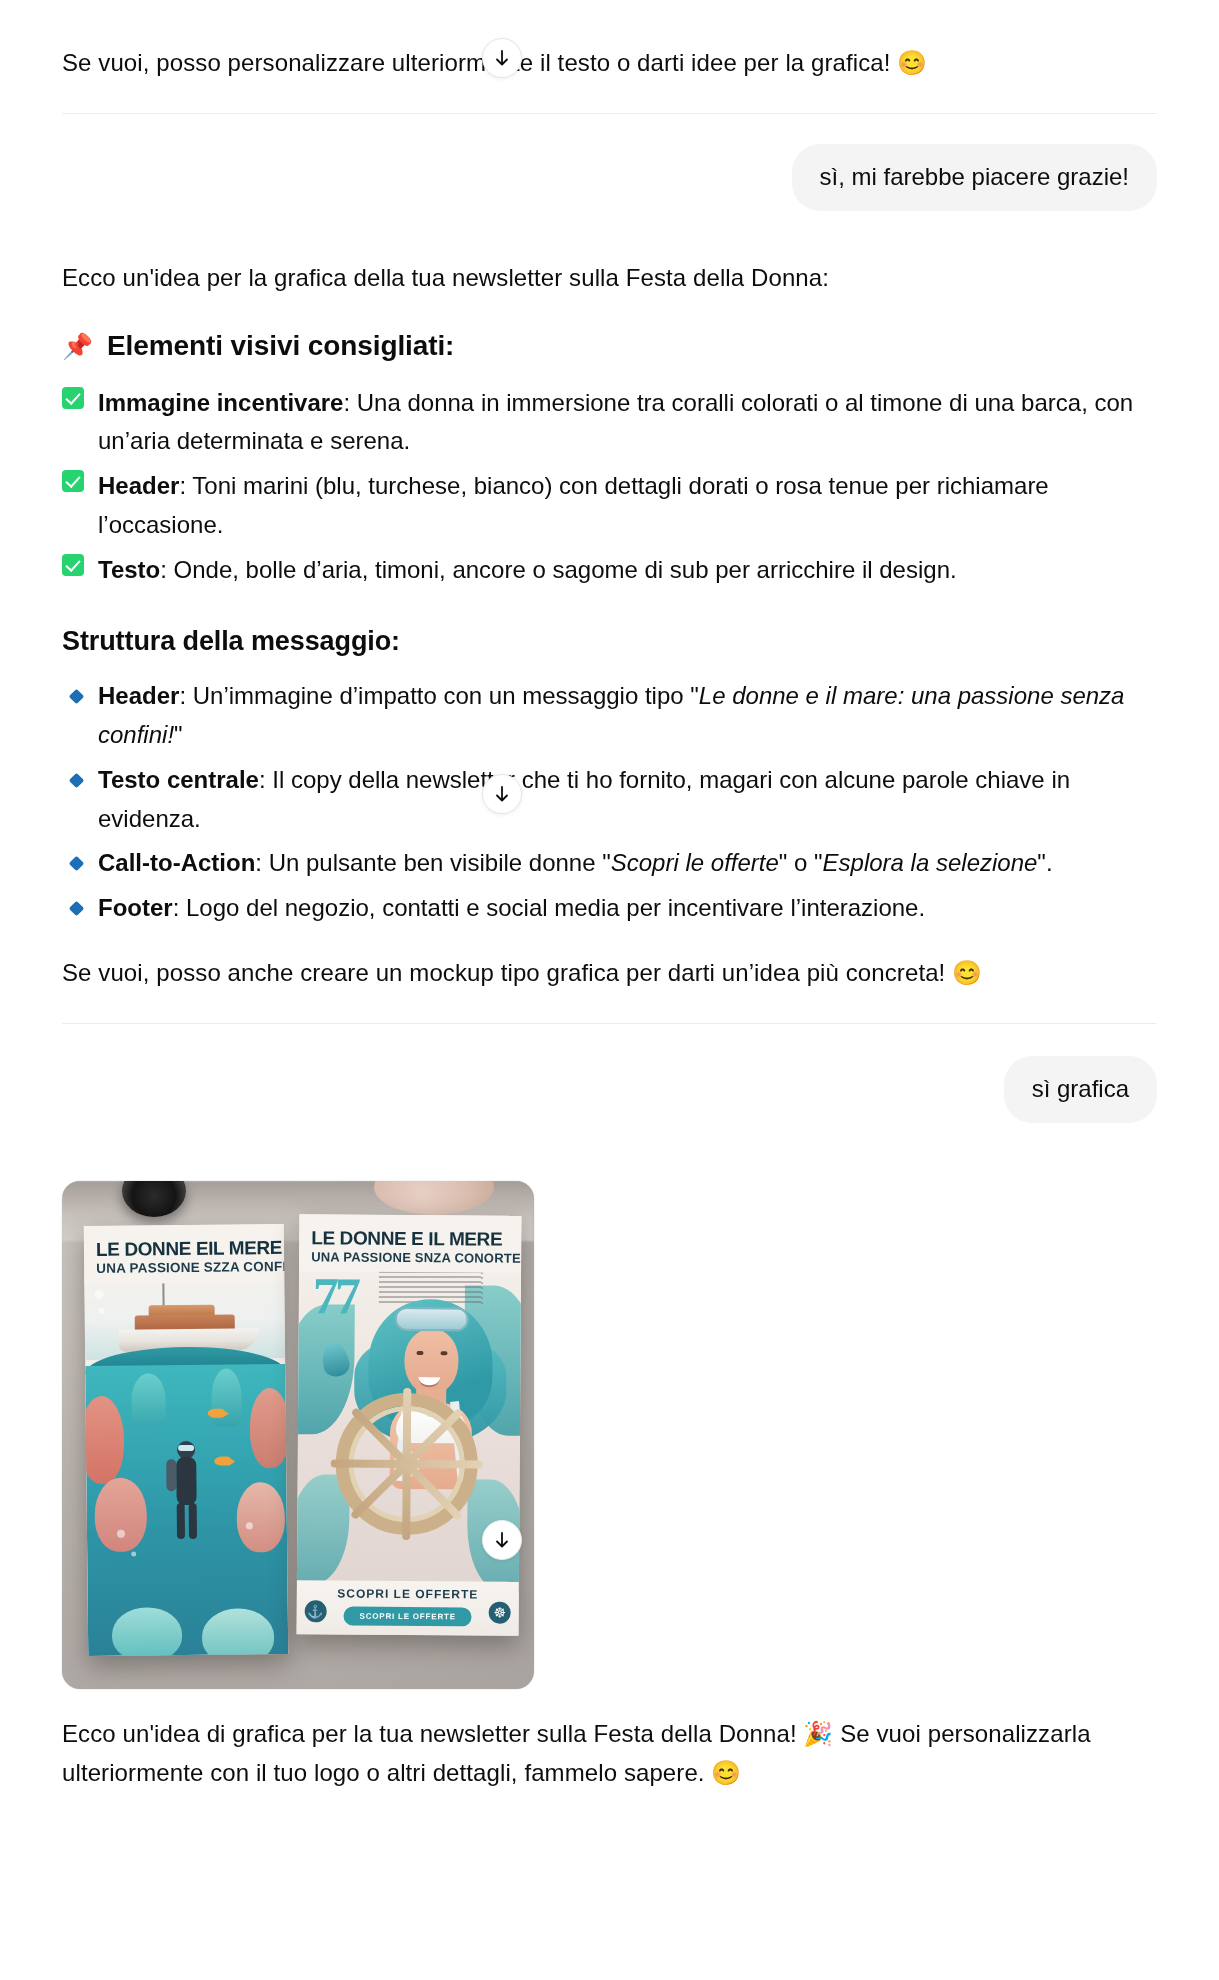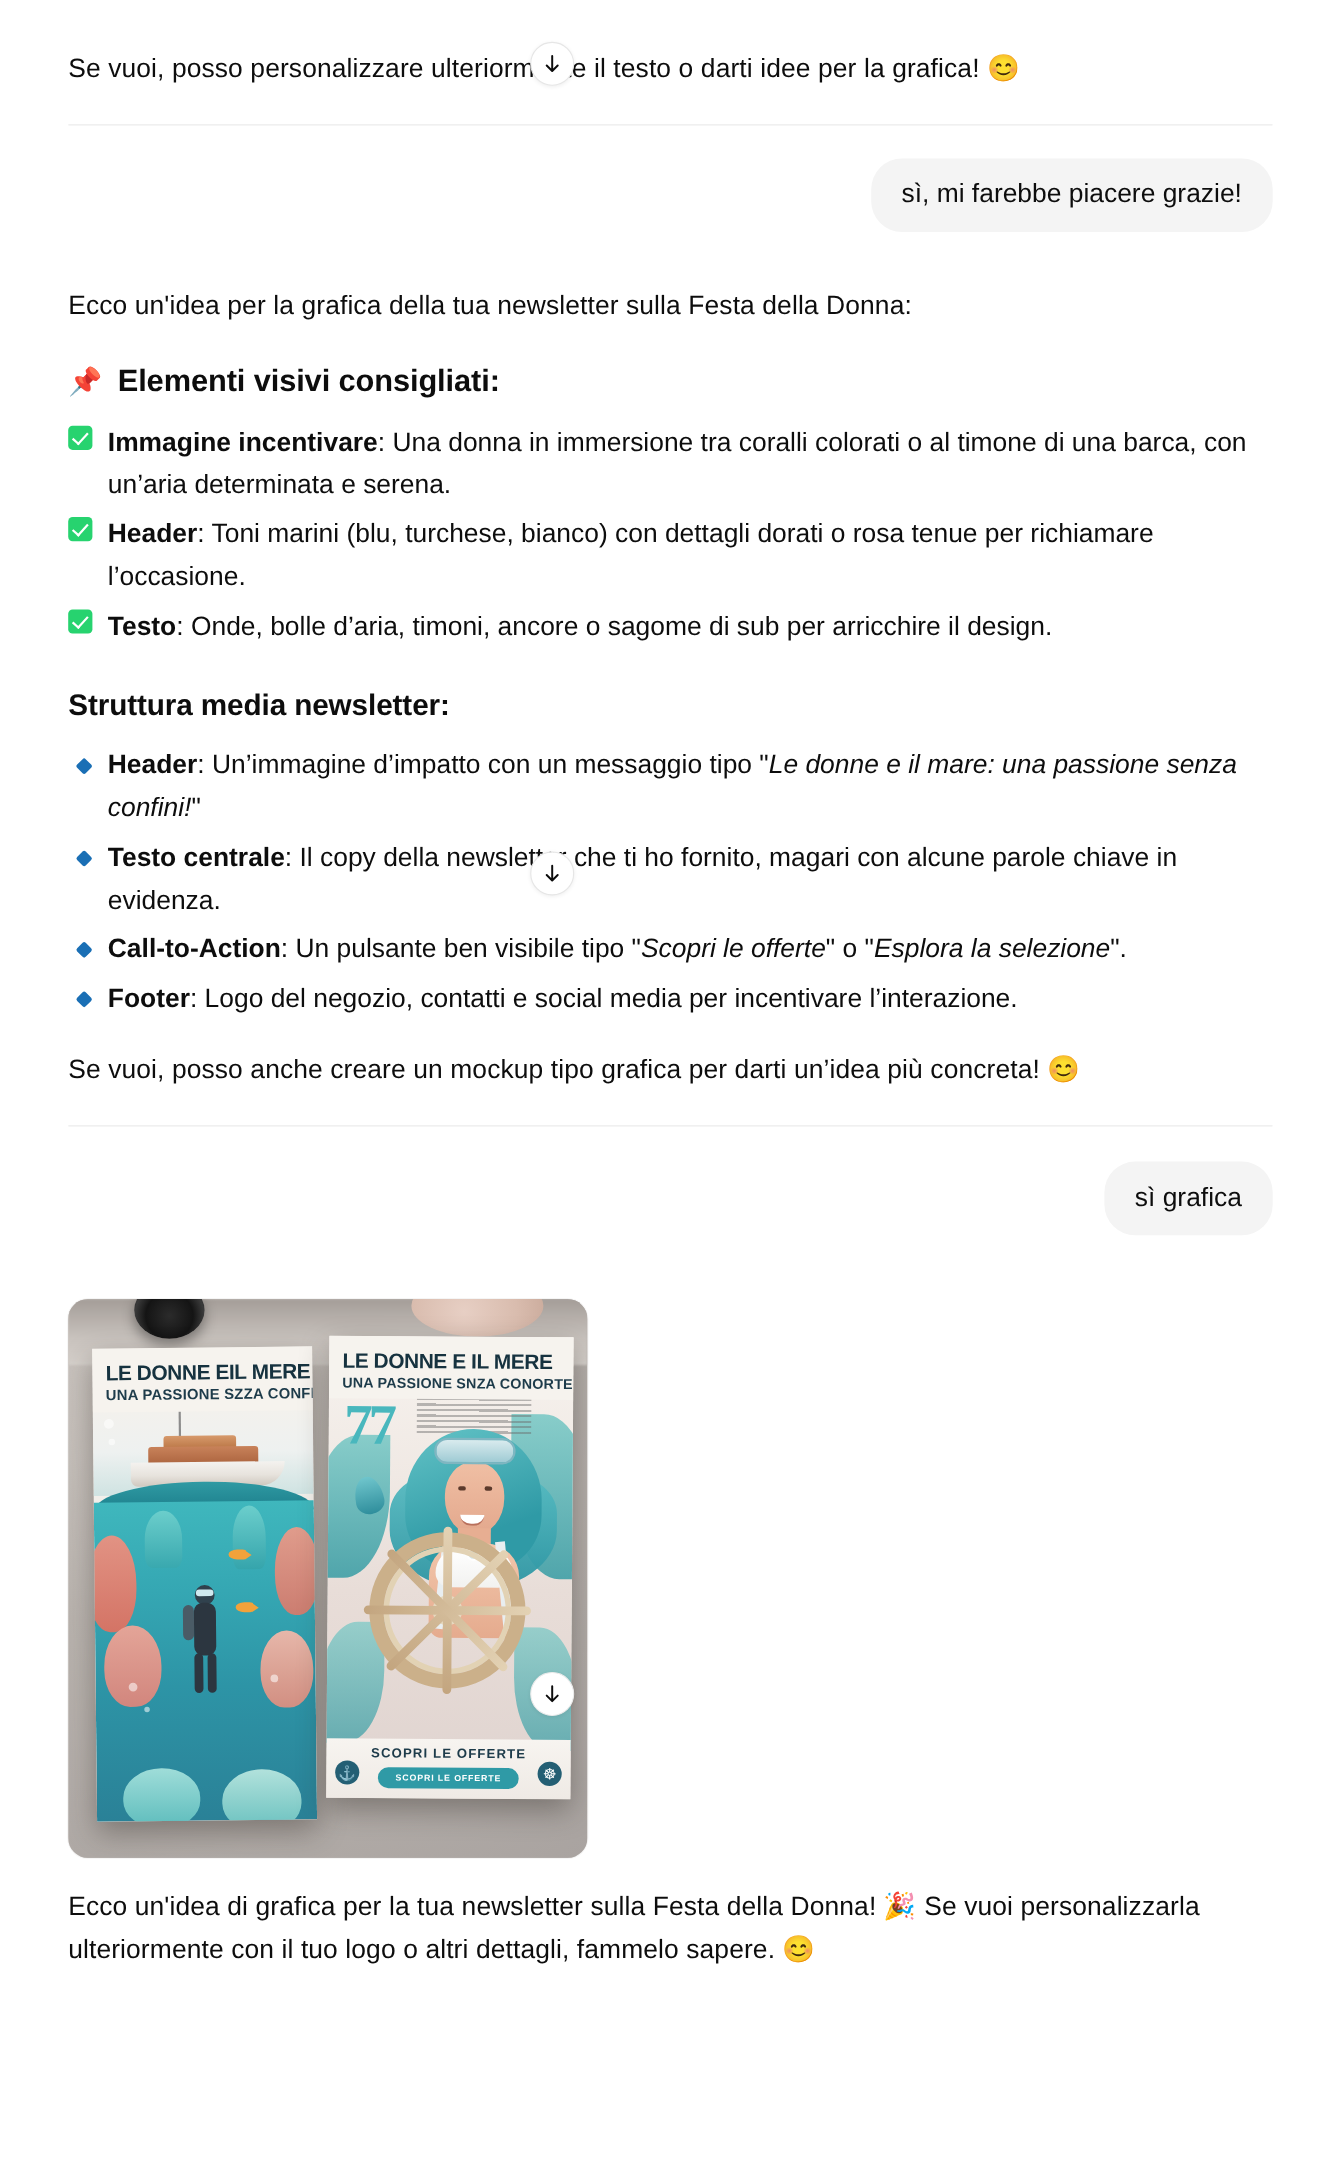--- a/index.html
+++ b/index.html
@@ -541,34 +541,34 @@
         <li style="margin-top:6px;">
           <span class="marker"></span>
           <b>Header</b><span>: Toni marini (blu, turchese, bianco) con dettagli dorati o rosa tenue per richiamare l’occasione.</span>
         </li>
         <li style="margin-top:6px;">
           <span class="marker"></span>
           <b>Testo</b><span>: Onde, bolle d’aria, timoni, ancore o sagome di sub per arricchire il design.</span>
         </li>
       </ul>
 
-      <h3 class="h-plain" style="margin-top:36px;">Struttura media newsletter:</h3>
+      <h3 class="h-plain" style="margin-top:36px;">Struttura della messaggio:</h3>
 
       <ul class="diamond-list" style="margin-top:20px;">
         <li>
           <span class="dmarker"></span>
           <b>Header</b><span>: Un’immagine d’impatto con un messaggio tipo "</span><i>Le donne e il mare: una passione senza confini!</i><span>"</span>
         </li>
         <li style="margin-top:6px;">
           <span class="dmarker"></span>
           <b>Testo centrale</b><span>: Il copy della newsletter che ti ho fornito, magari con alcune parole chiave in evidenza.</span>
         </li>
         <li style="margin-top:6px;">
           <span class="dmarker"></span>
-          <b>Call-to-Action</b><span>: Un pulsante ben visibile tipo "</span><i>Scopri le offerte</i><span>" o "</span><i>Esplora la selezione</i><span>".</span>
+          <b>Call-to-Action</b><span>: Un pulsante ben visibile donne "</span><i>Scopri le offerte</i><span>" o "</span><i>Esplora la selezione</i><span>".</span>
         </li>
         <li style="margin-top:6px;">
           <span class="dmarker"></span>
           <b>Footer</b><span>: Logo del negozio, contatti e social media per incentivare l’interazione.</span>
         </li>
       </ul>
 
       <p class="para" style="margin-top:26px;">Se vuoi, posso anche creare un mockup tipo grafica per darti un’idea più concreta! 😊</p>
     </div>
 

